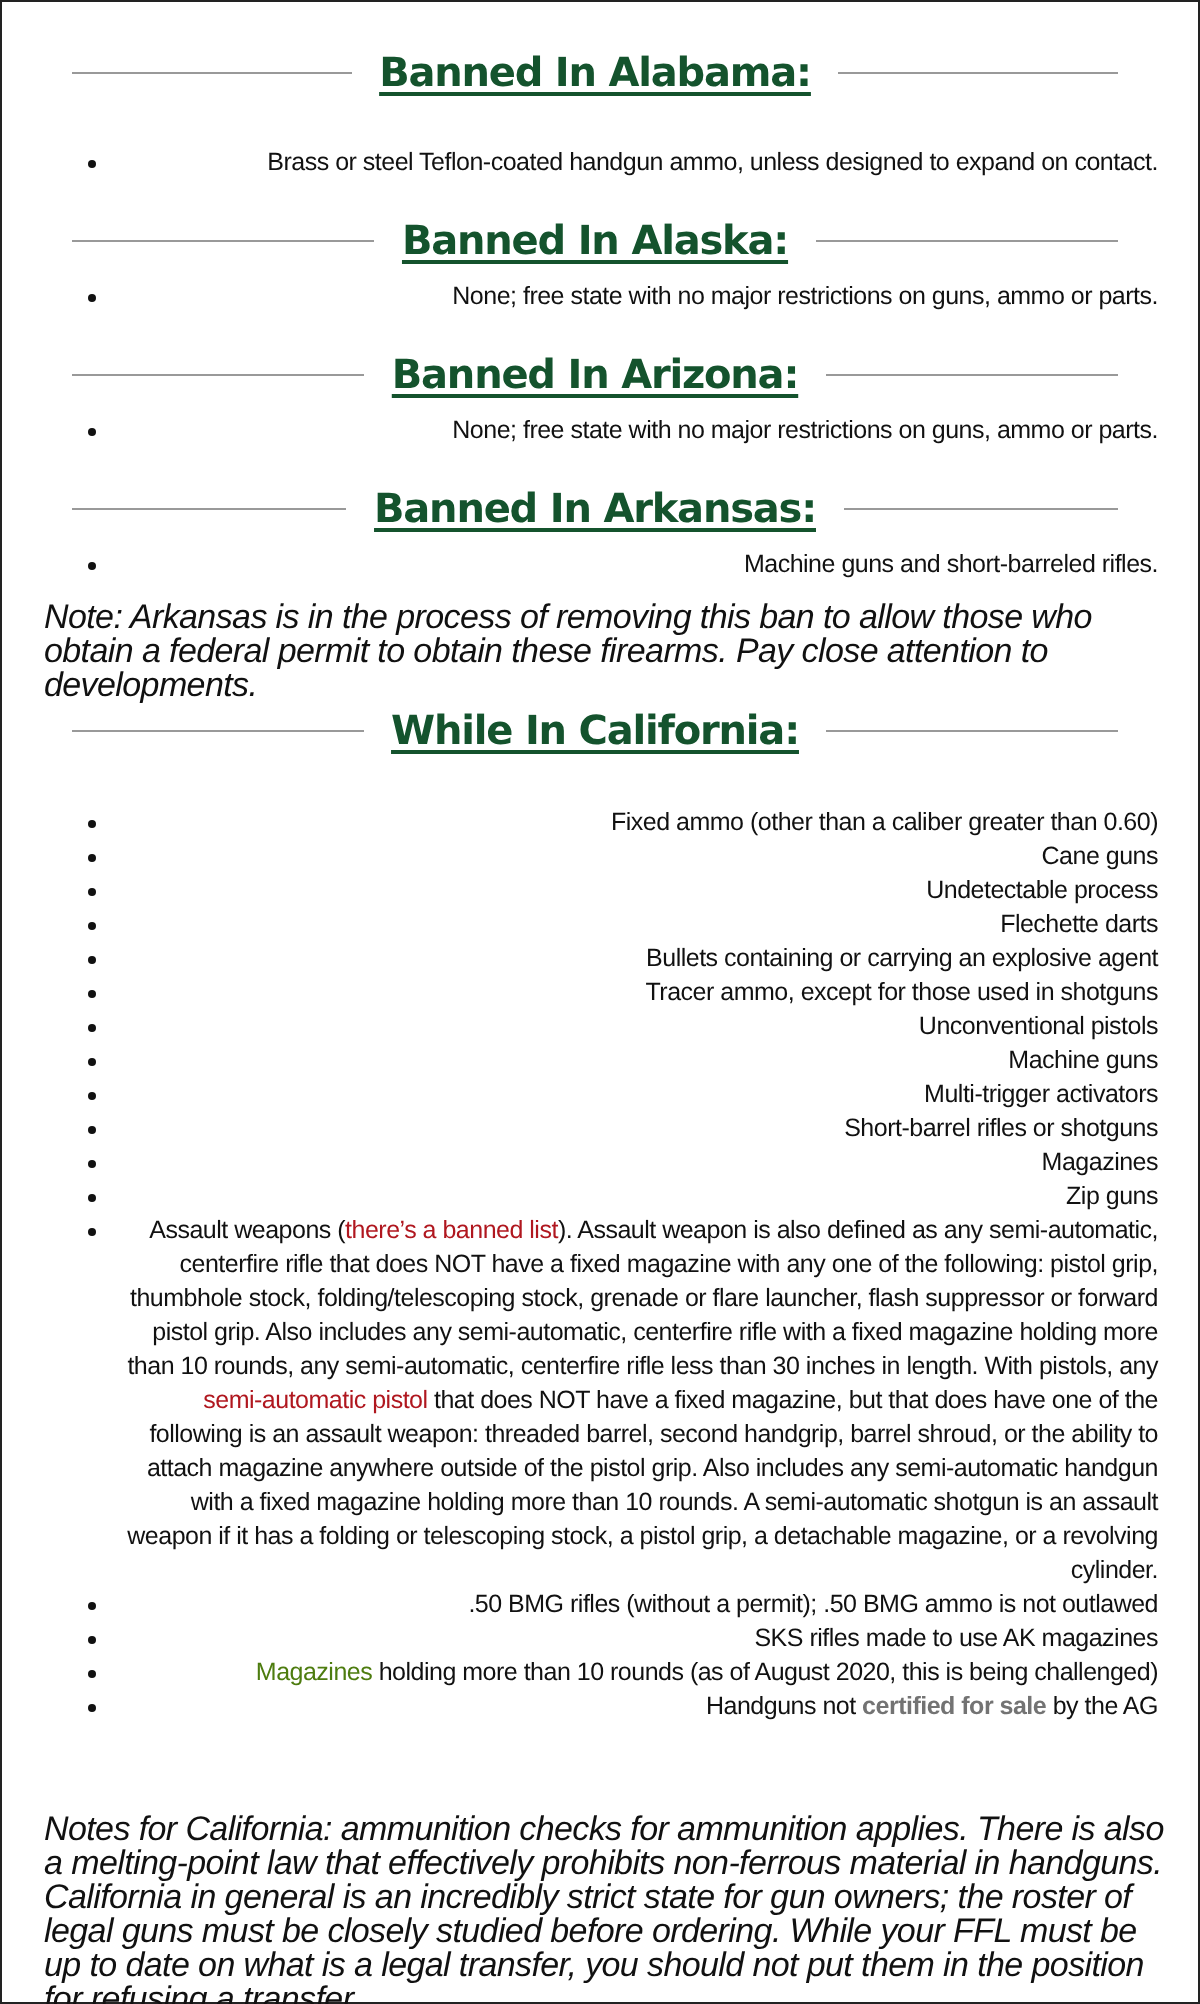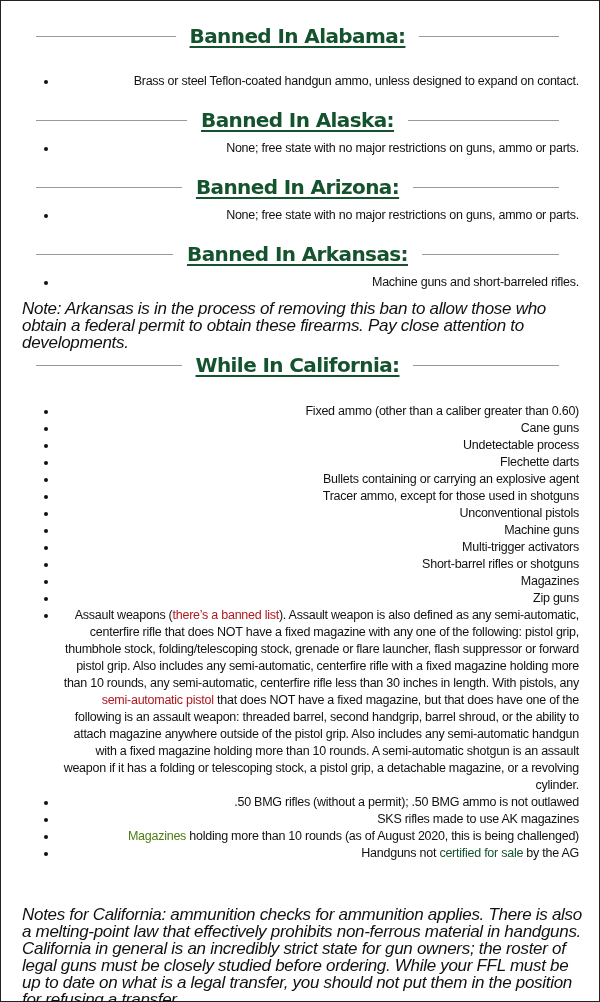--- a/index.html
+++ b/index.html
@@ -93,15 +93,15 @@
   <li>Unconventional pistols</li>
   <li>Machine guns</li>
   <li>Multi-trigger activators</li>
   <li>Short-barrel rifles or shotguns</li>
   <li>Magazines</li>
   <li>Zip guns</li>
   <li><span>Assault weapons (</span><a class="red" style="color: rgb(176, 23, 31);">there’s a banned list</a><span>). Assault weapon is also defined as any semi-automatic, centerfire rifle that does NOT have a fixed magazine with any one of the following: pistol grip, thumbhole stock, folding/telescoping stock, grenade or flare launcher, flash suppressor or forward pistol grip. Also includes any semi-automatic, centerfire rifle with a fixed magazine holding more than 10 rounds, any semi-automatic, centerfire rifle less than 30 inches in length. With pistols, any </span><a class="red" style="color: rgb(176, 23, 31);">semi-automatic pistol</a><span> that does NOT have a fixed magazine, but that does have one of the following is an assault weapon: threaded barrel, second handgrip, barrel shroud, or the ability to attach magazine anywhere outside of the pistol grip. Also includes any semi-automatic handgun with a fixed magazine holding more than 10 rounds. A semi-automatic shotgun is an assault weapon if it has a folding or telescoping stock, a pistol grip, a detachable magazine, or a revolving cylinder.</span></li>
   <li>.50 BMG rifles (without a permit); .50 BMG ammo is not outlawed</li>
   <li>SKS rifles made to use AK magazines</li>
   <li><a class="red" style="color: #4d7c0f; margin-left: 36px;">Magazines</a><span> holding more than 10 rounds (as of August 2020, this is being challenged)</span></li>
-  <li><span>Handguns not </span><a class="red" style="color: #14532d;">certified for sale</a><span> by the AG</span></li>
+  <li><span>Handguns not </span><a class="red" style="color: #737373; font-weight: bold;">certified for sale</a><span> by the AG</span></li>
 </ul>
 <p class="note" style="top:906px">Notes for California: ammunition checks for ammunition applies. There is also a melting-point law that effectively prohibits non-ferrous material in handguns. California in general is an incredibly strict state for gun owners; the roster of legal guns must be closely studied before ordering. While your FFL must be up to date on what is a legal transfer, you should not put them in the position for refusing a transfer.</p>
 
 </body></html>

